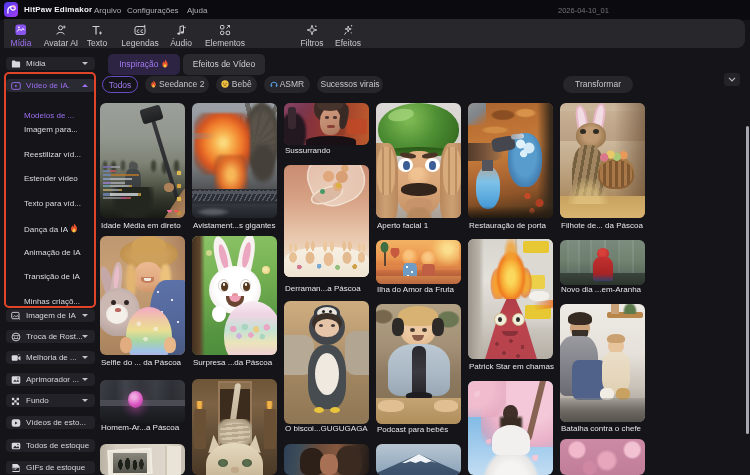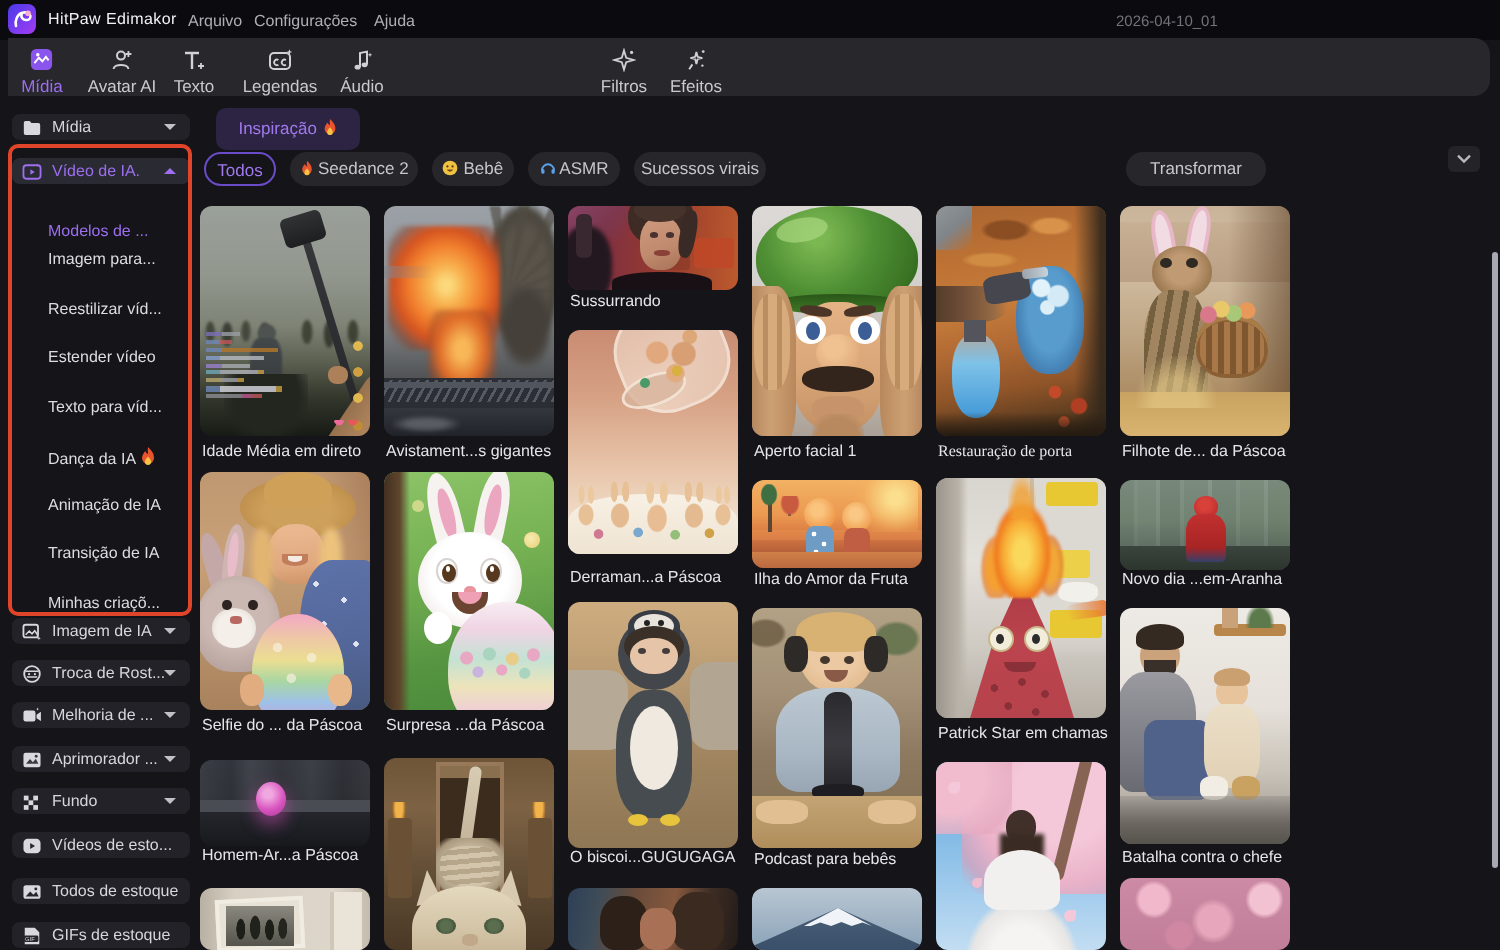--- a/index.html
+++ b/index.html
@@ -5,21 +5,21 @@
   * { margin:0; padding:0; box-sizing:border-box; }
   html,body { width:750px; height:475px; background:#131318; overflow:hidden;
     font-family:"Liberation Sans", sans-serif; }
   #app { position:relative; width:750px; height:475px; background:#141419; }
   .abs { position:absolute; }
 
   
   #titlebar { position:absolute; left:0; top:0; width:750px; height:20px; background:#0b0b0f; }
   #logo { position:absolute; left:4px; top:2px; width:14px; height:15px; border-radius:4px;
     background:linear-gradient(135deg,#4a3ae8 0%,#7a3cf0 55%,#a43cf0 100%); }
-  #appname { position:absolute; left:24px; top:5px; font-size:8px; font-weight:normal; color:#f2f2f5; letter-spacing:0.2px; }
+  #appname { position:absolute; left:24px; top:5px; font-size:8px; font-weight:bold; color:#f2f2f5; letter-spacing:0.2px; }
   .menu { position:absolute; top:6px; font-size:8px; color:#aeaeb6; }
   #datetxt { position:absolute; left:558px; top:6px; font-size:7.5px; color:#73737c; }
 
   
   #toolbar { position:absolute; left:4px; top:19px; width:741px; height:29px; background:#27272c; border-radius:0 8px 8px 0; }
   .titem { position:absolute; top:19px; height:29px; text-align:center; color:#c9c9cf; }
   .titem .lbl { position:absolute; left:0; right:0; top:18.5px; font-size:8.5px; }
   .titem svg { position:absolute; top:5px; left:50%; margin-left:-6px; }
 
   
@@ -91,20 +91,29 @@
     <div class="lbl">Legendas</div>
   </div>
   <div class="titem" style="left:151px;width:60px;">
     <svg width="12" height="12" viewBox="0 0 12 12">
         <path d="M5 9.5 V2.5 L8.5 1.8 V8.2" stroke="#d0d0d5" fill="none"></path>
         <ellipse cx="3.8" cy="9.6" rx="1.5" ry="1.2" fill="#d0d0d5"></ellipse>
         <ellipse cx="7.3" cy="8.4" rx="1.5" ry="1.2" fill="#d0d0d5"></ellipse>
         <path d="M10 2.2 l0.3 0.9 0.9 0.3 -0.9 0.3 -0.3 0.9 -0.3 -0.9 -0.9 -0.3 0.9 -0.3z" fill="#d0d0d5"></path>
       </svg>
     <div class="lbl">Áudio</div>
+  </div>
+  <div class="titem" style="left:195px;width:60px;">
+    <svg width="12" height="12" viewBox="0 0 12 12">
+        <rect x="1.5" y="1.5" width="3.4" height="3.4" rx="0.8" stroke="#d0d0d5" fill="none"></rect>
+        <circle cx="3.2" cy="8.9" r="1.8" stroke="#d0d0d5" fill="none"></circle>
+        <rect x="7.2" y="7.2" width="3.4" height="3.4" rx="0.8" stroke="#d0d0d5" fill="none"></rect>
+        <path d="M7.5 4.5 L10.5 1.5 M10.5 1.5 h-2.2 M10.5 1.5 v2.2" stroke="#d0d0d5" stroke-width="0.9" fill="none"></path>
+      </svg>
+    <div class="lbl">Elementos</div>
   </div>
   <div class="titem" style="left:282px;width:60px;">
     <svg width="12" height="12" viewBox="0 0 12 12">
         <path d="M6 1.2 L7.1 4.9 L10.8 6 L7.1 7.1 L6 10.8 L4.9 7.1 L1.2 6 L4.9 4.9 Z" stroke="#d0d0d5" stroke-width="0.9" fill="none"></path>
         <circle cx="9.8" cy="2.2" r="0.8" fill="#d0d0d5"></circle>
       </svg>
     <div class="lbl">Filtros</div>
   </div>
   <div class="titem" style="left:318px;width:60px;">
     <svg width="12" height="12" viewBox="0 0 12 12">
@@ -215,20 +224,21 @@
         <text x="1.7" y="8.2" font-size="3.2" fill="#d8d8de" font-family="Liberation Sans">GIF</text>
       </svg>
     <div class="tx">GIFs de estoque</div>
   </div>
   <div id="annot"></div>
 
   <div class="tab" style="left:108px; width:72px; background:#2d2343; color:#a179ee;">Inspiração <svg width="8" height="9" viewBox="0 0 8 10" style="vertical-align:-1px;">
         <path d="M4 0.5 C5.5 2 7 3.5 7 6 a3 3 0 0 1 -6 0 C1 4.5 2 3.5 2.6 2.5 C3 3.3 3.4 3.8 4 4 C3.8 2.8 3.8 1.6 4 0.5z" fill="#e8542e"></path>
         <path d="M4 9.5 a1.6 1.6 0 0 1 -1.6-1.8 C2.6 6.6 3.4 6 4 5.2 C4.6 6 5.4 6.6 5.6 7.7 A1.6 1.6 0 0 1 4 9.5z" fill="#f5c242"></path>
       </svg></div>
+  <div class="tab" style="left:183px; width:82px; background:#29292e; color:#cfcfd4;">Efeitos de Vídeo</div>
 
   <div class="pill" style="left:102px; width:36px; background:transparent; border:1px solid #6a4cc8; color:#a179ee;">Todos</div>
   <div class="pill" style="left:145px; width:64px;"><svg width="7" height="8" viewBox="0 0 8 10" style="vertical-align:-1px;">
         <path d="M4 0.5 C5.5 2 7 3.5 7 6 a3 3 0 0 1 -6 0 C1 4.5 2 3.5 2.6 2.5 C3 3.3 3.4 3.8 4 4 C3.8 2.8 3.8 1.6 4 0.5z" fill="#e8542e"></path>
         <path d="M4 9.5 a1.6 1.6 0 0 1 -1.6-1.8 C2.6 6.6 3.4 6 4 5.2 C4.6 6 5.4 6.6 5.6 7.7 A1.6 1.6 0 0 1 4 9.5z" fill="#f5c242"></path>
       </svg> Seedance 2</div>
   <div class="pill" style="left:216px; width:41px;"><svg width="8" height="8" viewBox="0 0 10 10" style="vertical-align:-1px;">
         <circle cx="5" cy="5" r="4.6" fill="#efc242"></circle>
         <circle cx="3.4" cy="4" r="0.7" fill="#5a3c10"></circle>
         <circle cx="6.6" cy="4" r="0.7" fill="#5a3c10"></circle>
@@ -495,21 +505,21 @@
     <div class="abs" style="left:46px;top:34px;width:22px;height:22px;background:radial-gradient(circle 5px at 30% 32%,#e2f2fa 82%,transparent),radial-gradient(circle 6px at 68% 50%,#d4eaf6 82%,transparent),radial-gradient(circle 4px at 44% 76%,#dceef8 82%,transparent);"></div>
     <div class="abs" style="left:0;top:40px;width:36px;height:18px;background:linear-gradient(90deg,#533c2a 0%,#75523a 45%,#966a44 80%,transparent 100%);border-radius:0 40% 40% 0;"></div>
     <div class="abs" style="left:24px;top:34px;width:23px;height:14px;background:#46464e;border-radius:25%;transform:rotate(-10deg);"></div>
     <div class="abs" style="left:43px;top:31px;width:13px;height:4.5px;background:linear-gradient(90deg,#9aa2aa,#c8d2da);transform:rotate(-6deg);border-radius:2px;"></div>
     <div class="abs" style="left:8px;top:64px;width:24px;height:42px;border-radius:42% 42% 46% 46%;background:linear-gradient(180deg,#a8d0ea99 0%,#7ec2e8 35%,#4298d6 100%);"></div>
     <div class="abs" style="left:14px;top:57px;width:11px;height:11px;background:#54545c;"></div>
     <div class="abs" style="left:52px;top:86px;width:30px;height:28px;background:radial-gradient(circle 3.5px at 25% 25%,#c24a28 80%,transparent),radial-gradient(circle 4.5px at 65% 50%,#b03e22 80%,transparent),radial-gradient(circle 3px at 40% 78%,#c2542e 80%,transparent);"></div>
     <div class="abs" style="left:0;bottom:0;width:85px;height:12px;background:linear-gradient(180deg,transparent,#241a10);"></div>
     <div class="abs" style="left:6px;top:20px;width:60px;height:14px;background:radial-gradient(ellipse 18px 5px at 35% 50%,#d08c42 55%,transparent 80%);"></div>
   </div>
-  <div class="cap" style="left:469px;top:221px;font-family:Liberation Serif, serif;">Restauração de porta</div>
+  <div class="cap" style="left:469px;top:221px;">Restauração de porta</div>
 
   <div class="thumb" style="left:468px;top:239px;height:120px;background:linear-gradient(180deg,#d8d4ce 0%,#e4e0da 35%,#cfcac2 70%,#b4aea4 100%);">
     <div class="abs" style="left:0;top:0;width:16px;height:120px;background:linear-gradient(90deg,#9a948c 0%,#b8b2a8 70%,transparent 100%);"></div>
     <div class="abs" style="right:0;top:0;width:38px;height:90px;background:linear-gradient(0deg,transparent 0%,#dcd8d2 20%);border-left:2px solid #c4beb4;"></div>
     <div class="abs" style="right:4px;top:2px;width:26px;height:12px;background:#e8c832;border-radius:2px;"></div>
     <div class="abs" style="right:8px;top:36px;width:22px;height:14px;background:#ecd04a;border-radius:2px;"></div>
     <div class="abs" style="right:2px;top:66px;width:26px;height:14px;background:#e8c832;border-radius:2px;"></div>
     <div class="abs" style="right:4px;top:52px;width:20px;height:10px;background:#f2f0ea;border-radius:40%;"></div>
     <div class="abs" style="left:14px;top:50px;width:58px;height:80px;background:linear-gradient(180deg,#aa3a44 0%,#bc444e 40%,#b4424c 100%);clip-path:polygon(50% 0,74% 38%,100% 100%,0 100%,26% 38%);"></div>
     <div class="abs" style="left:20px;top:96px;width:46px;height:30px;background:radial-gradient(circle 2px at 20% 30%,#8a3038 90%,transparent),radial-gradient(circle 2px at 50% 20%,#8a3038 90%,transparent),radial-gradient(circle 2px at 75% 40%,#8a3038 90%,transparent),radial-gradient(circle 2px at 35% 60%,#8a3038 90%,transparent),radial-gradient(circle 2px at 65% 70%,#8a3038 90%,transparent);"></div>

